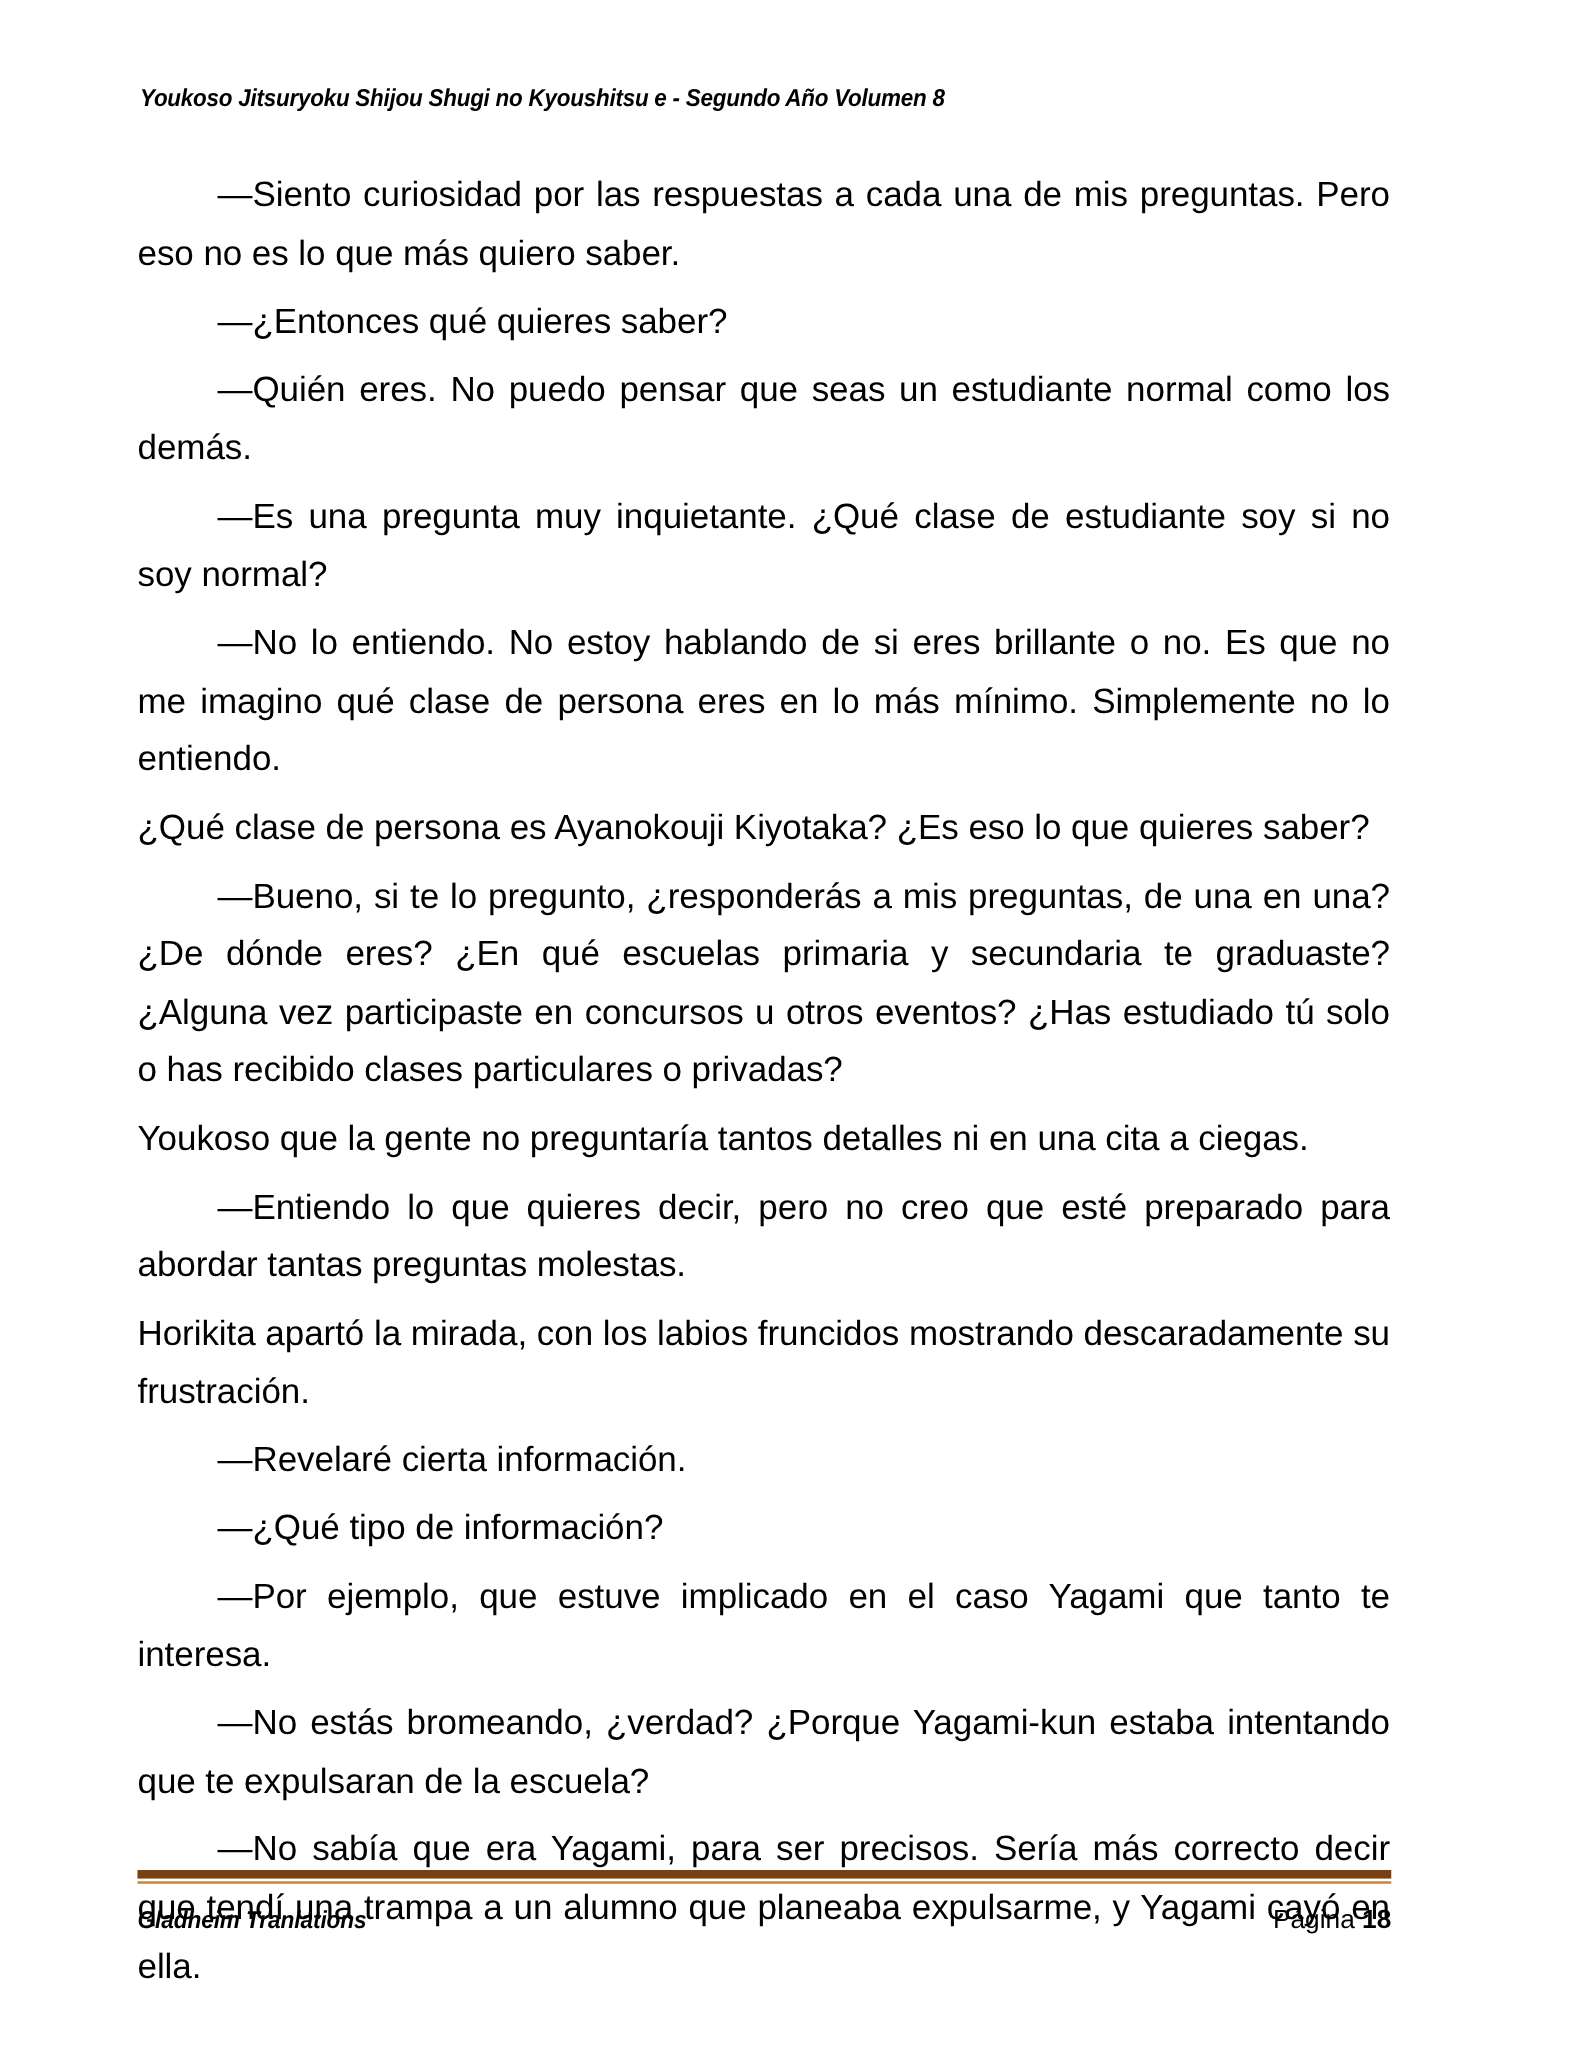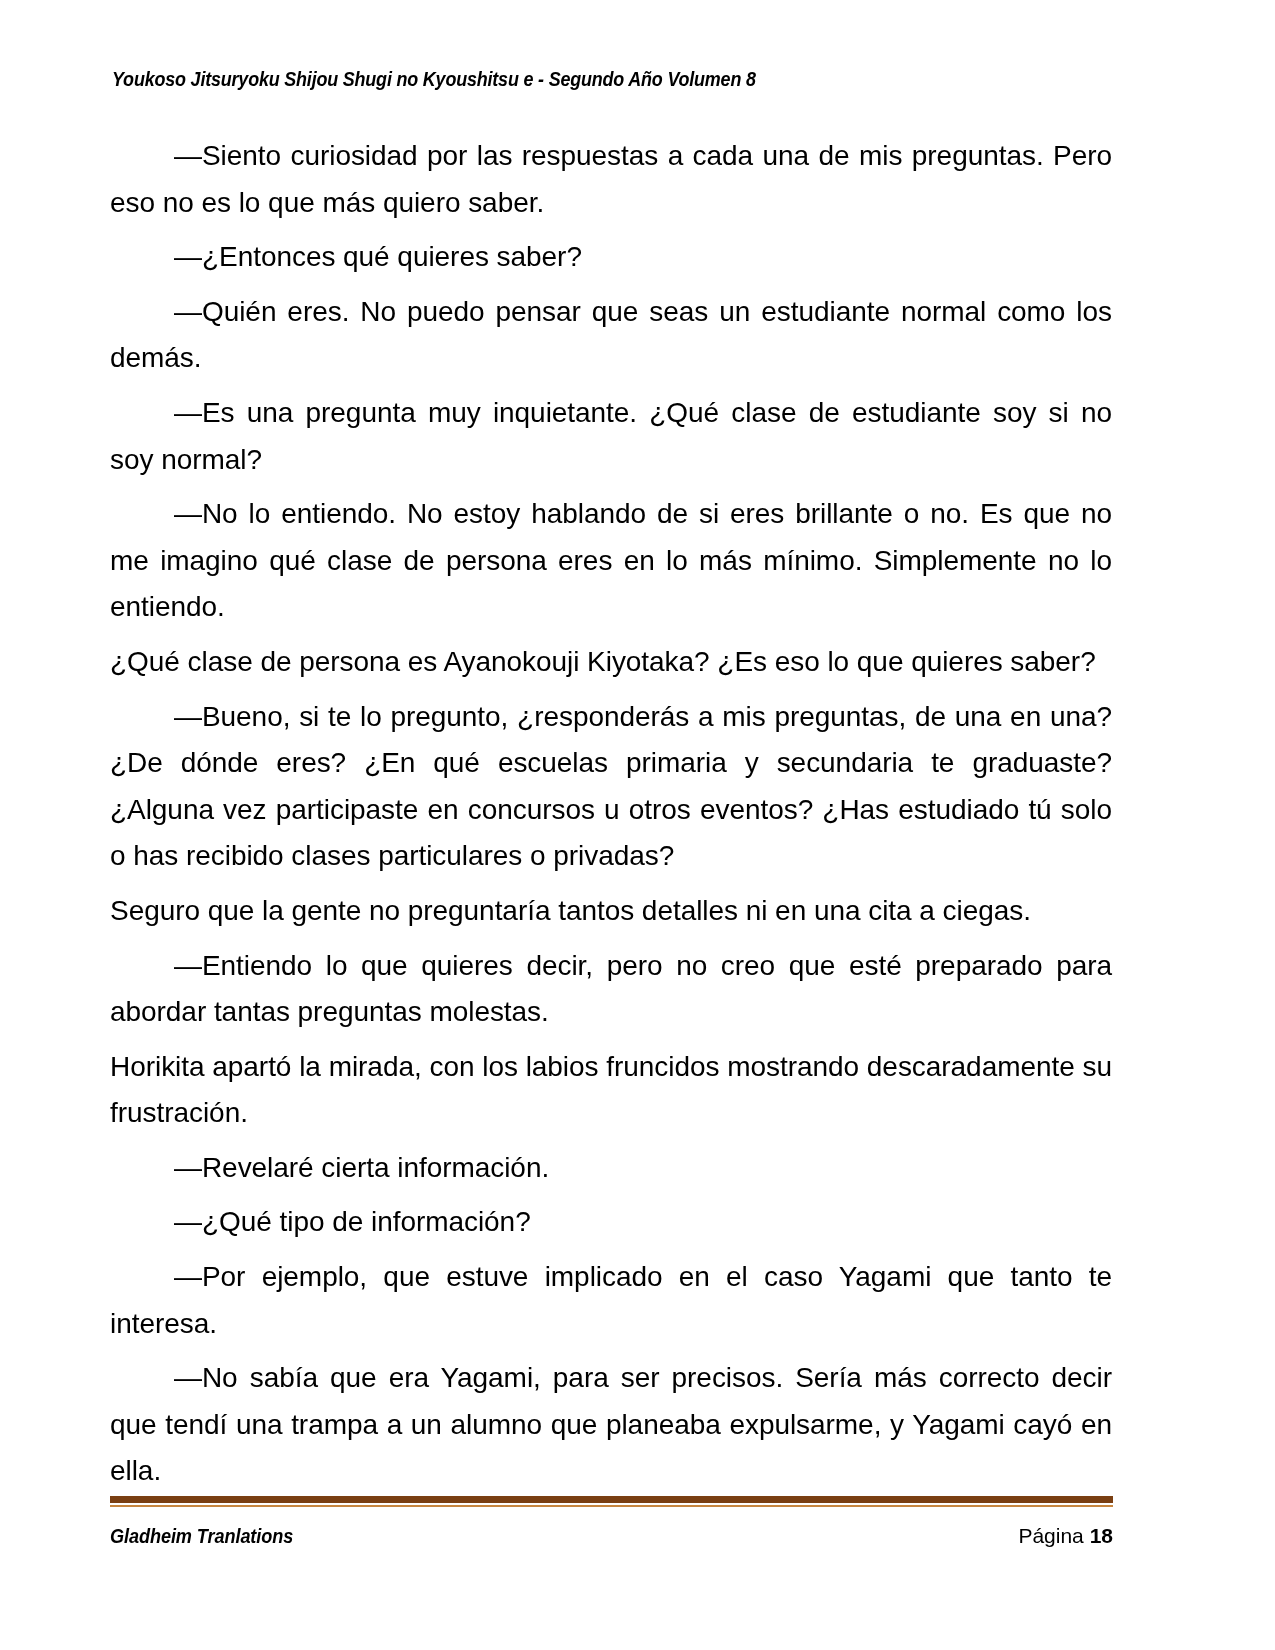--- a/index.html
+++ b/index.html
@@ -139,26 +139,27 @@
   </div>
 
   <div class="body-block">
     <p class="para indent">—Siento curiosidad por las respuestas a cada una de mis preguntas. Pero eso no es lo que más quiero saber.</p>
     <p class="para indent">—¿Entonces qué quieres saber?</p>
     <p class="para indent">—Quién eres. No puedo pensar que seas un estudiante normal como los demás.</p>
     <p class="para indent">—Es una pregunta muy inquietante. ¿Qué clase de estudiante soy si no soy normal?</p>
     <p class="para indent">—No lo entiendo. No estoy hablando de si eres brillante o no. Es que no me imagino qué clase de persona eres en lo más mínimo. Simplemente no lo entiendo.</p>
     <p class="para flush">¿Qué clase de persona es Ayanokouji Kiyotaka? ¿Es eso lo que quieres saber?</p>
     <p class="para indent">—Bueno, si te lo pregunto, ¿responderás a mis preguntas, de una en una? ¿De dónde eres? ¿En qué escuelas primaria y secundaria te graduaste? ¿Alguna vez participaste en concursos u otros eventos? ¿Has estudiado tú solo o has recibido clases particulares o privadas?</p>
-    <p class="para flush">Seguro que la gente no preguntaría tantos detalles ni en una cita a ciegas.</p>
+    <p class="para flush">Youkoso que la gente no preguntaría tantos detalles ni en una cita a ciegas.</p>
     <p class="para indent">—Entiendo lo que quieres decir, pero no creo que esté preparado para abordar tantas preguntas molestas.</p>
     <p class="para flush">Horikita apartó la mirada, con los labios fruncidos mostrando descaradamente su frustración.</p>
     <p class="para indent">—Revelaré cierta información.</p>
     <p class="para indent">—¿Qué tipo de información?</p>
     <p class="para indent">—Por ejemplo, que estuve implicado en el caso Yagami que tanto te interesa.</p>
+    <p class="para indent">—No estás bromeando, ¿verdad? ¿Porque Yagami-kun estaba intentando que te expulsaran de la escuela?</p>
     <p class="para indent">—No sabía que era Yagami, para ser precisos. Sería más correcto decir que tendí una trampa a un alumno que planeaba expulsarme, y Yagami cayó en ella.</p>
   </div>
 
   <div class="footer">
     <div class="footer-rule-thick"></div>
     <div class="footer-rule-gap"></div>
     <div class="footer-rule-thin"></div>
     <div class="footer-row">
       <div class="footer-brand">Gladheim Tranlations</div>
       <div class="footer-pagenum">

